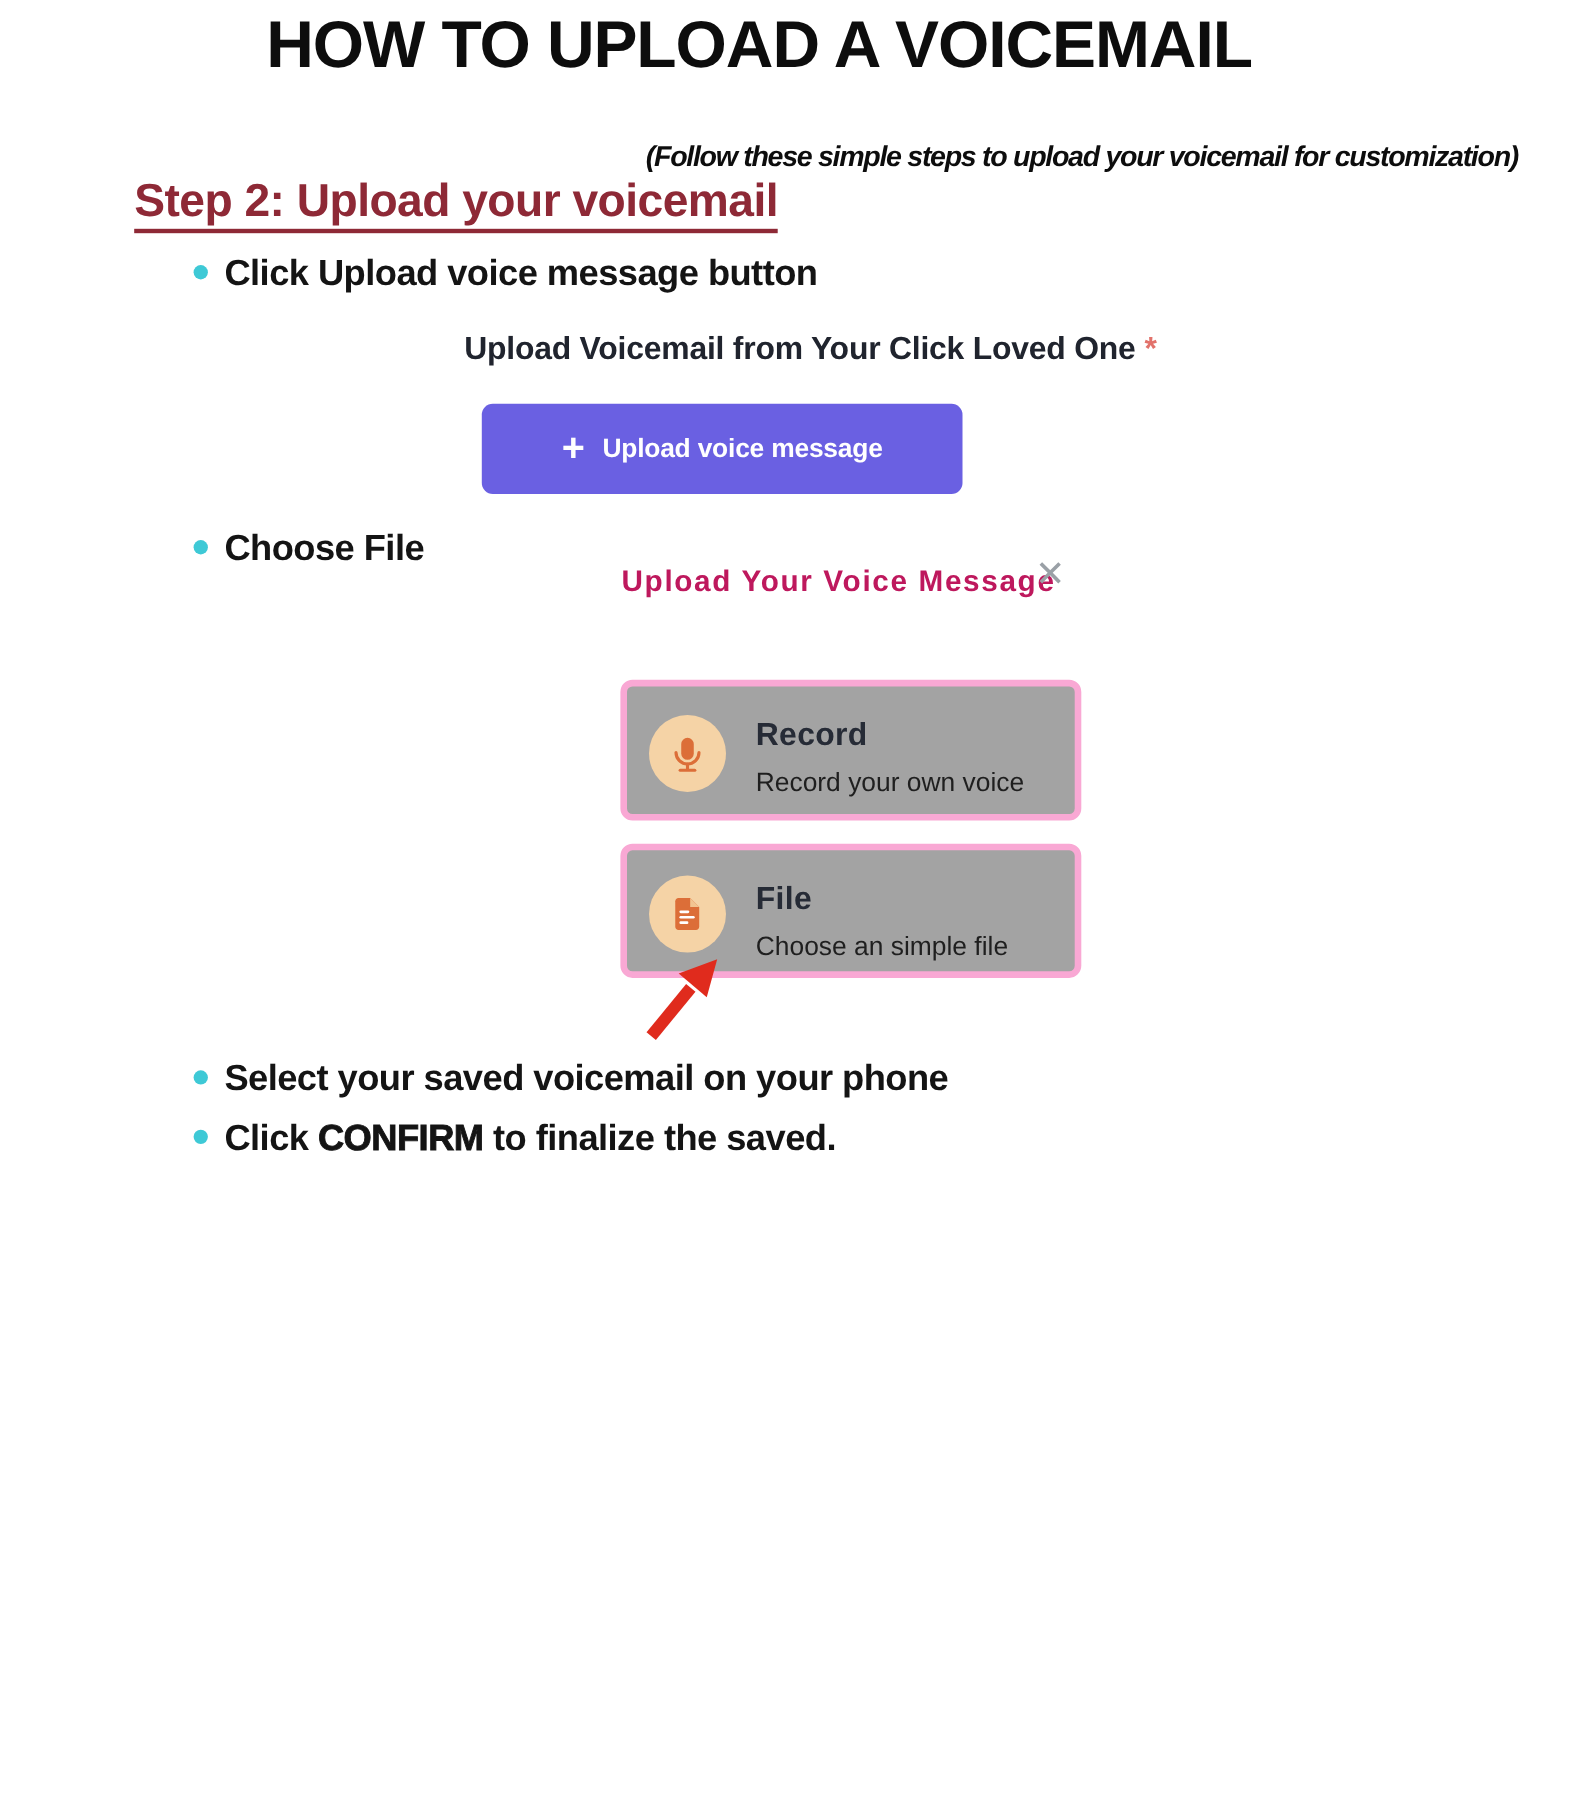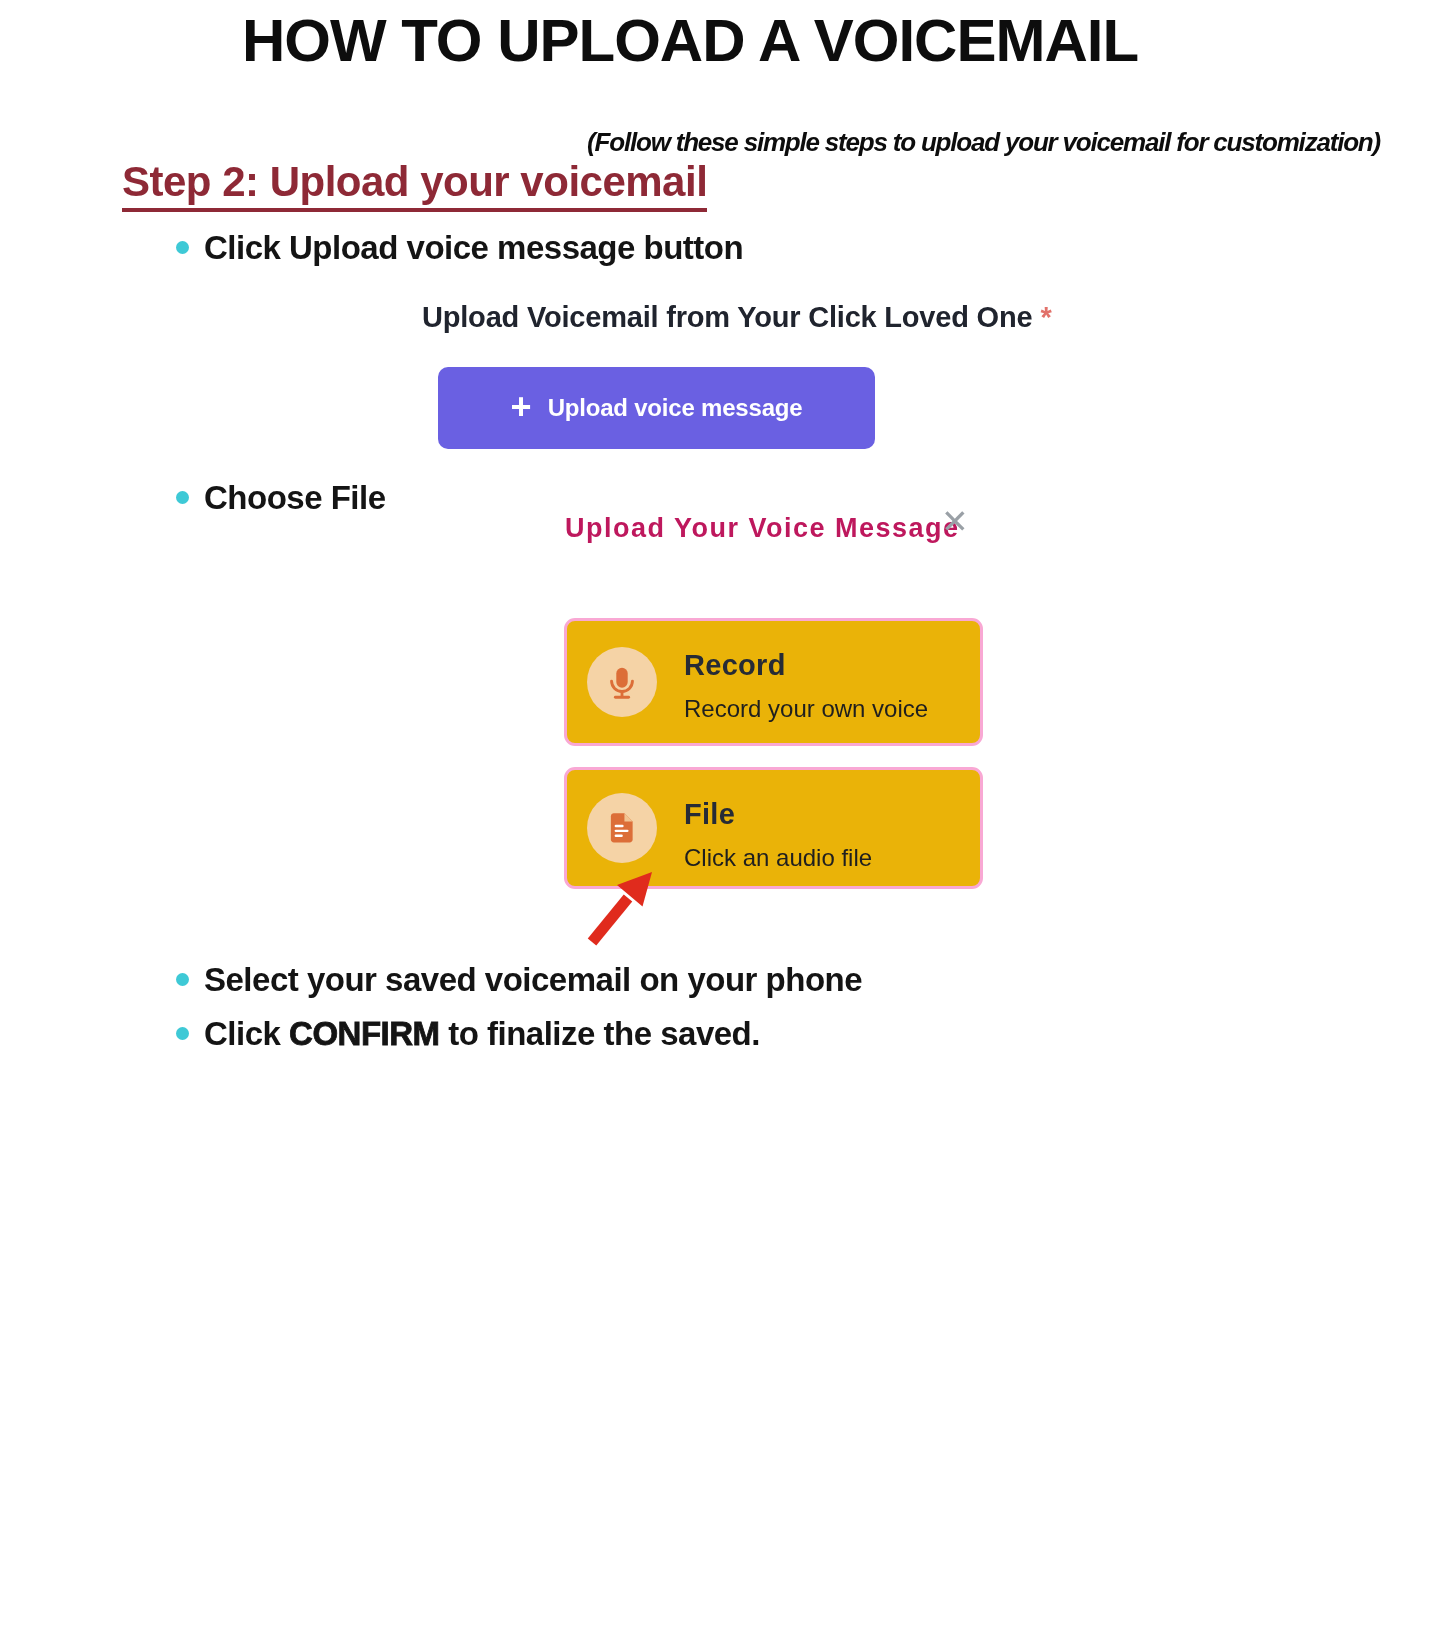--- a/index.html
+++ b/index.html
@@ -92,22 +92,22 @@
   }
   .modal-close {
     left: 941px; top: 505px;
     font-size: 33px; font-weight: 400;
     color: #9aa0a6;
     cursor: pointer;
     line-height: 1;
   }
   .option-card {
     left: 564px; width: 419px;
-    background: #eab308;
-    border: 3px solid #f9a8d4;
+    background: #a3a3a3;
+    border: 6px solid #f9a8d4;
     border-radius: 11px;
     cursor: pointer;
   }
   .card-record { top: 618px; height: 128px; }
   .card-file   { top: 767px; height: 122px; }
   .icon-circle {
     position: absolute; left: 20px;
     width: 70px; height: 70px; border-radius: 50%;
     background: #f5d3a6;
     display: flex; align-items: center; justify-content: center;
@@ -179,21 +179,21 @@
   <span class="icon-circle">
     <svg width="36" height="36" viewBox="0 0 44 44">
       <path d="M12 4h13l10 10v22c0 2-1.6 3.6-3.6 3.6H12c-2 0-3.6-1.6-3.6-3.6V7.6C8.4 5.6 10 4 12 4z" fill="#dc6e38"></path>
       <polygon points="25,4 35,14 25,14" fill="#f2c491"></polygon>
       <rect x="13" y="18" width="11" height="3" rx="1.5" fill="#ffffff"></rect>
       <rect x="13" y="24" width="17" height="3" rx="1.5" fill="#ffffff"></rect>
       <rect x="13" y="30" width="10" height="3" rx="1.5" fill="#ffffff"></rect>
     </svg>
   </span>
   <span class="opt-title">File</span>
-  <span class="opt-desc">Click an audio file</span>
+  <span class="opt-desc">Choose an simple file</span>
 </div>
 
 <svg class="abs annot-arrow" width="100" height="100" viewBox="0 0 100 100">
   <line x1="20" y1="92" x2="56" y2="48" stroke="#e02b1d" stroke-width="11"></line>
   <polygon points="80,22 70.5,56.5 45,35" fill="#e02b1d"></polygon>
 </svg>
 
 <div class="abs bullet b3">
   <span class="dot"></span>
   <span class="btxt">Select your saved voicemail on your phone</span>

